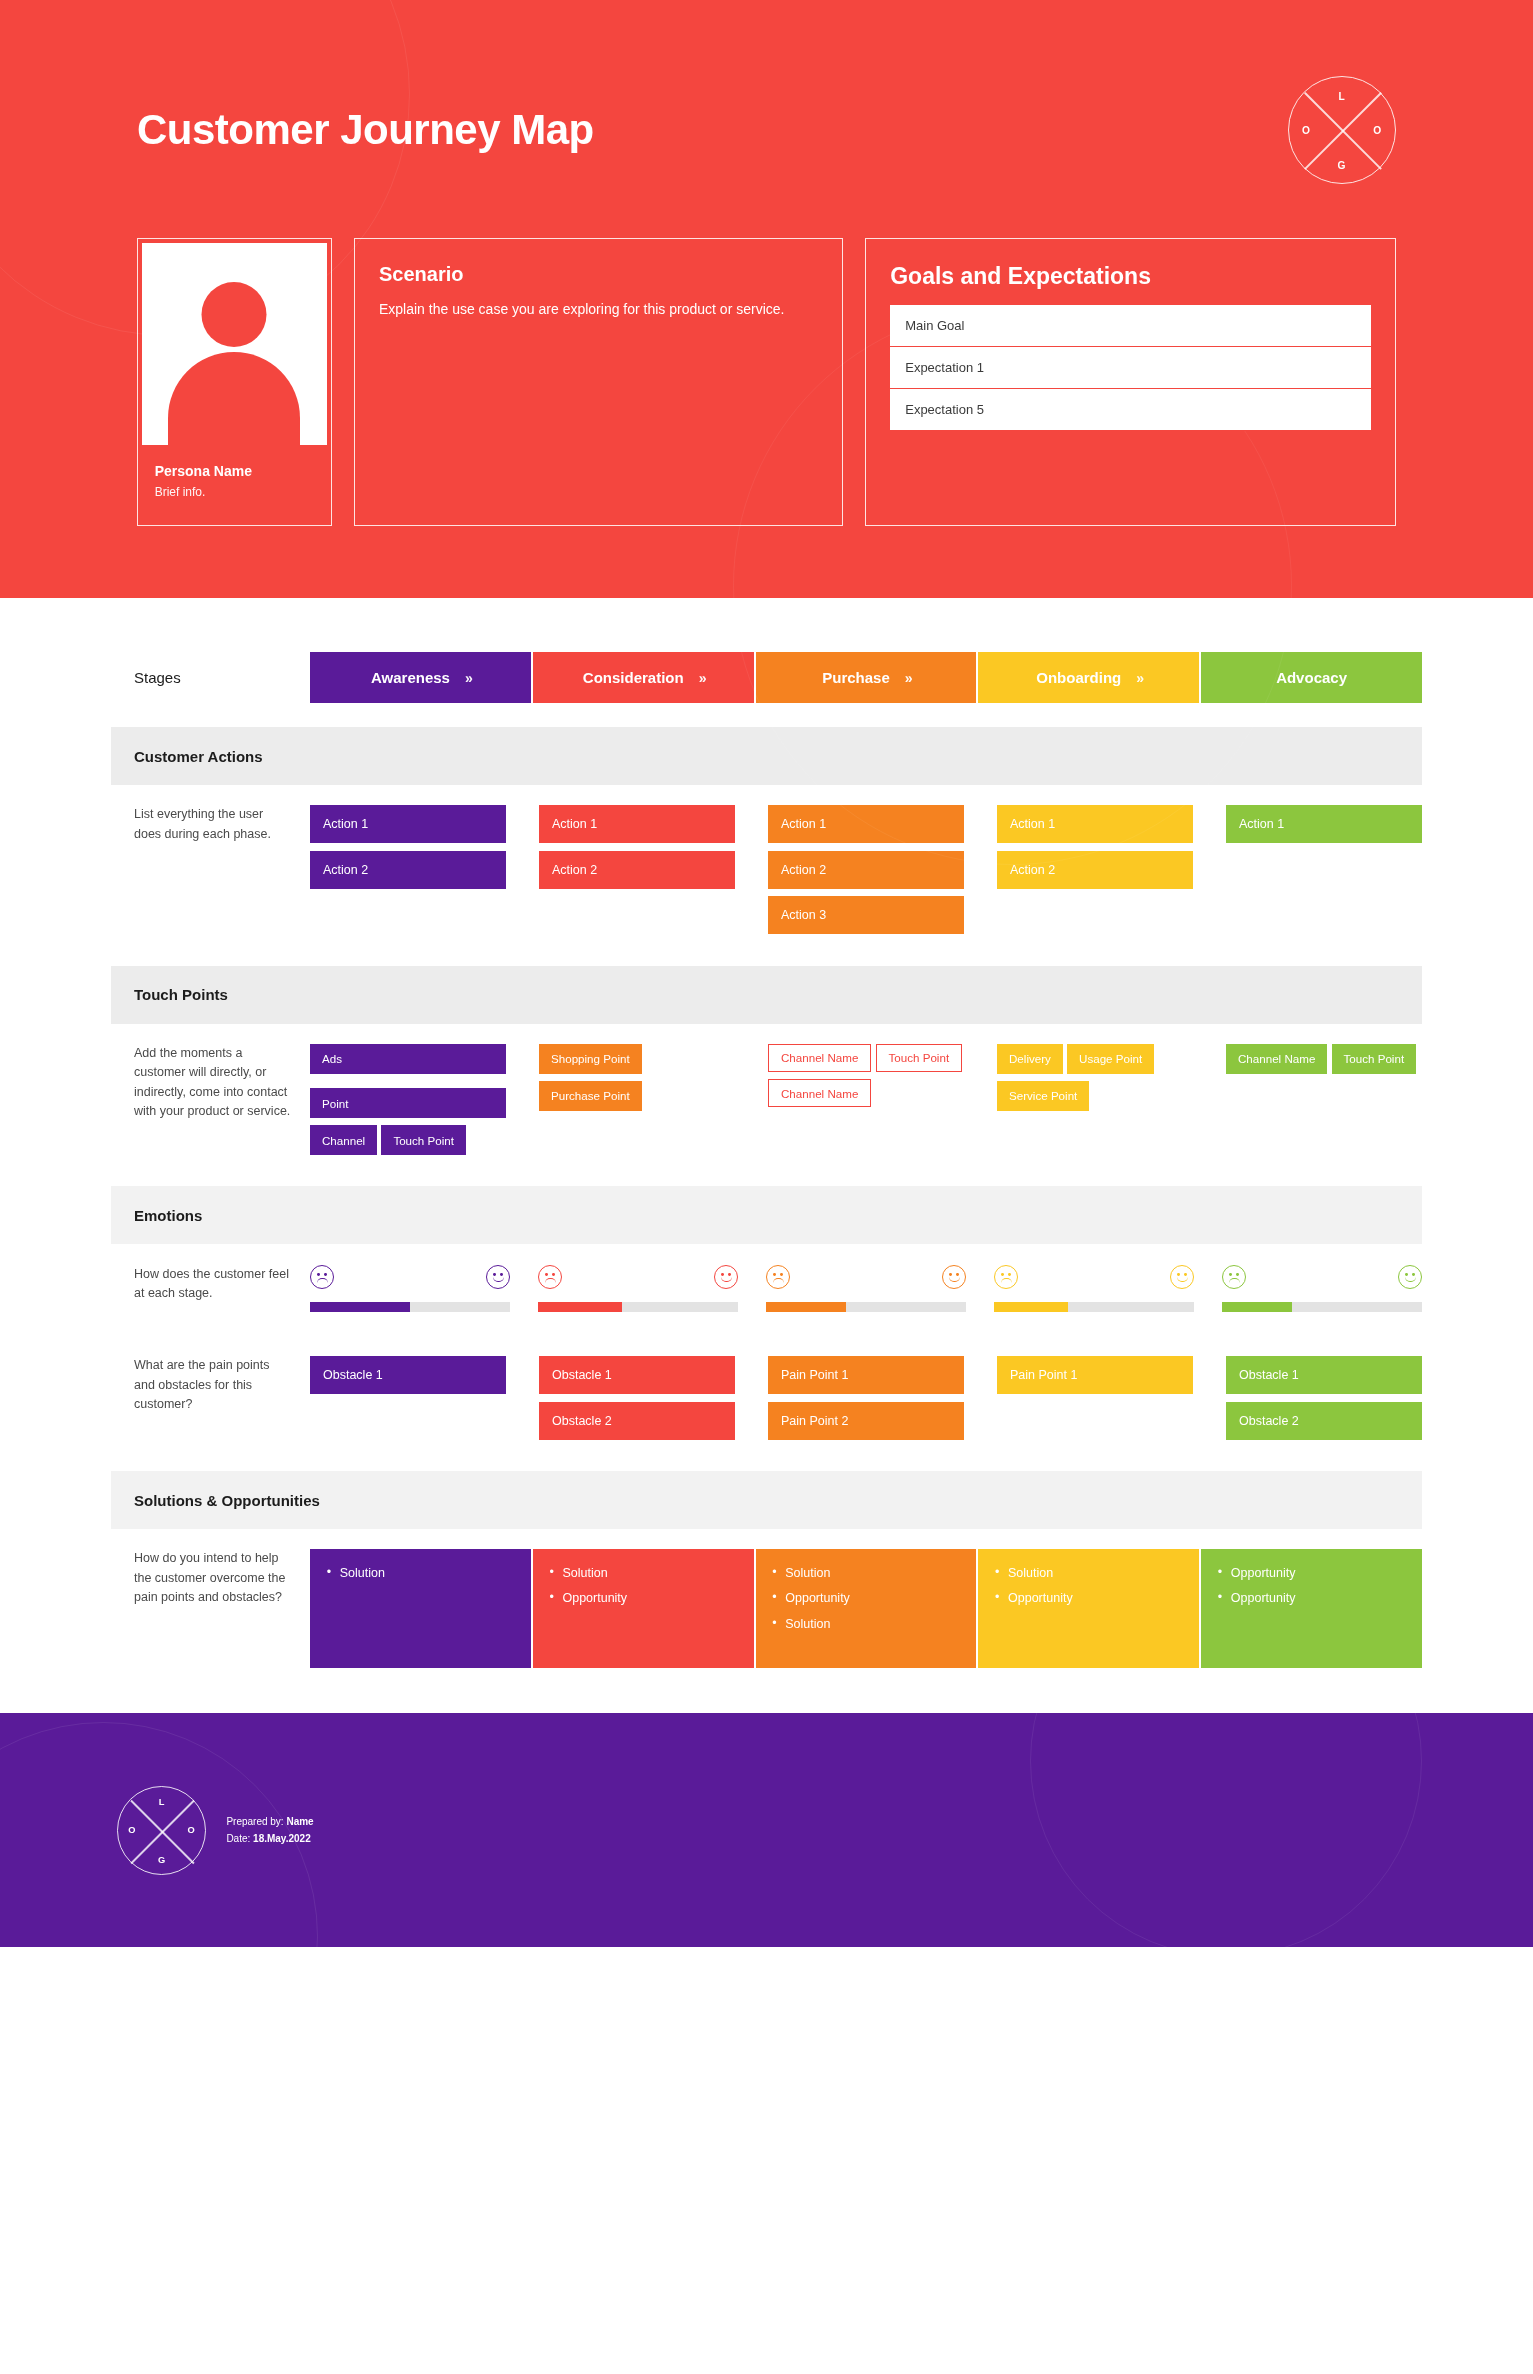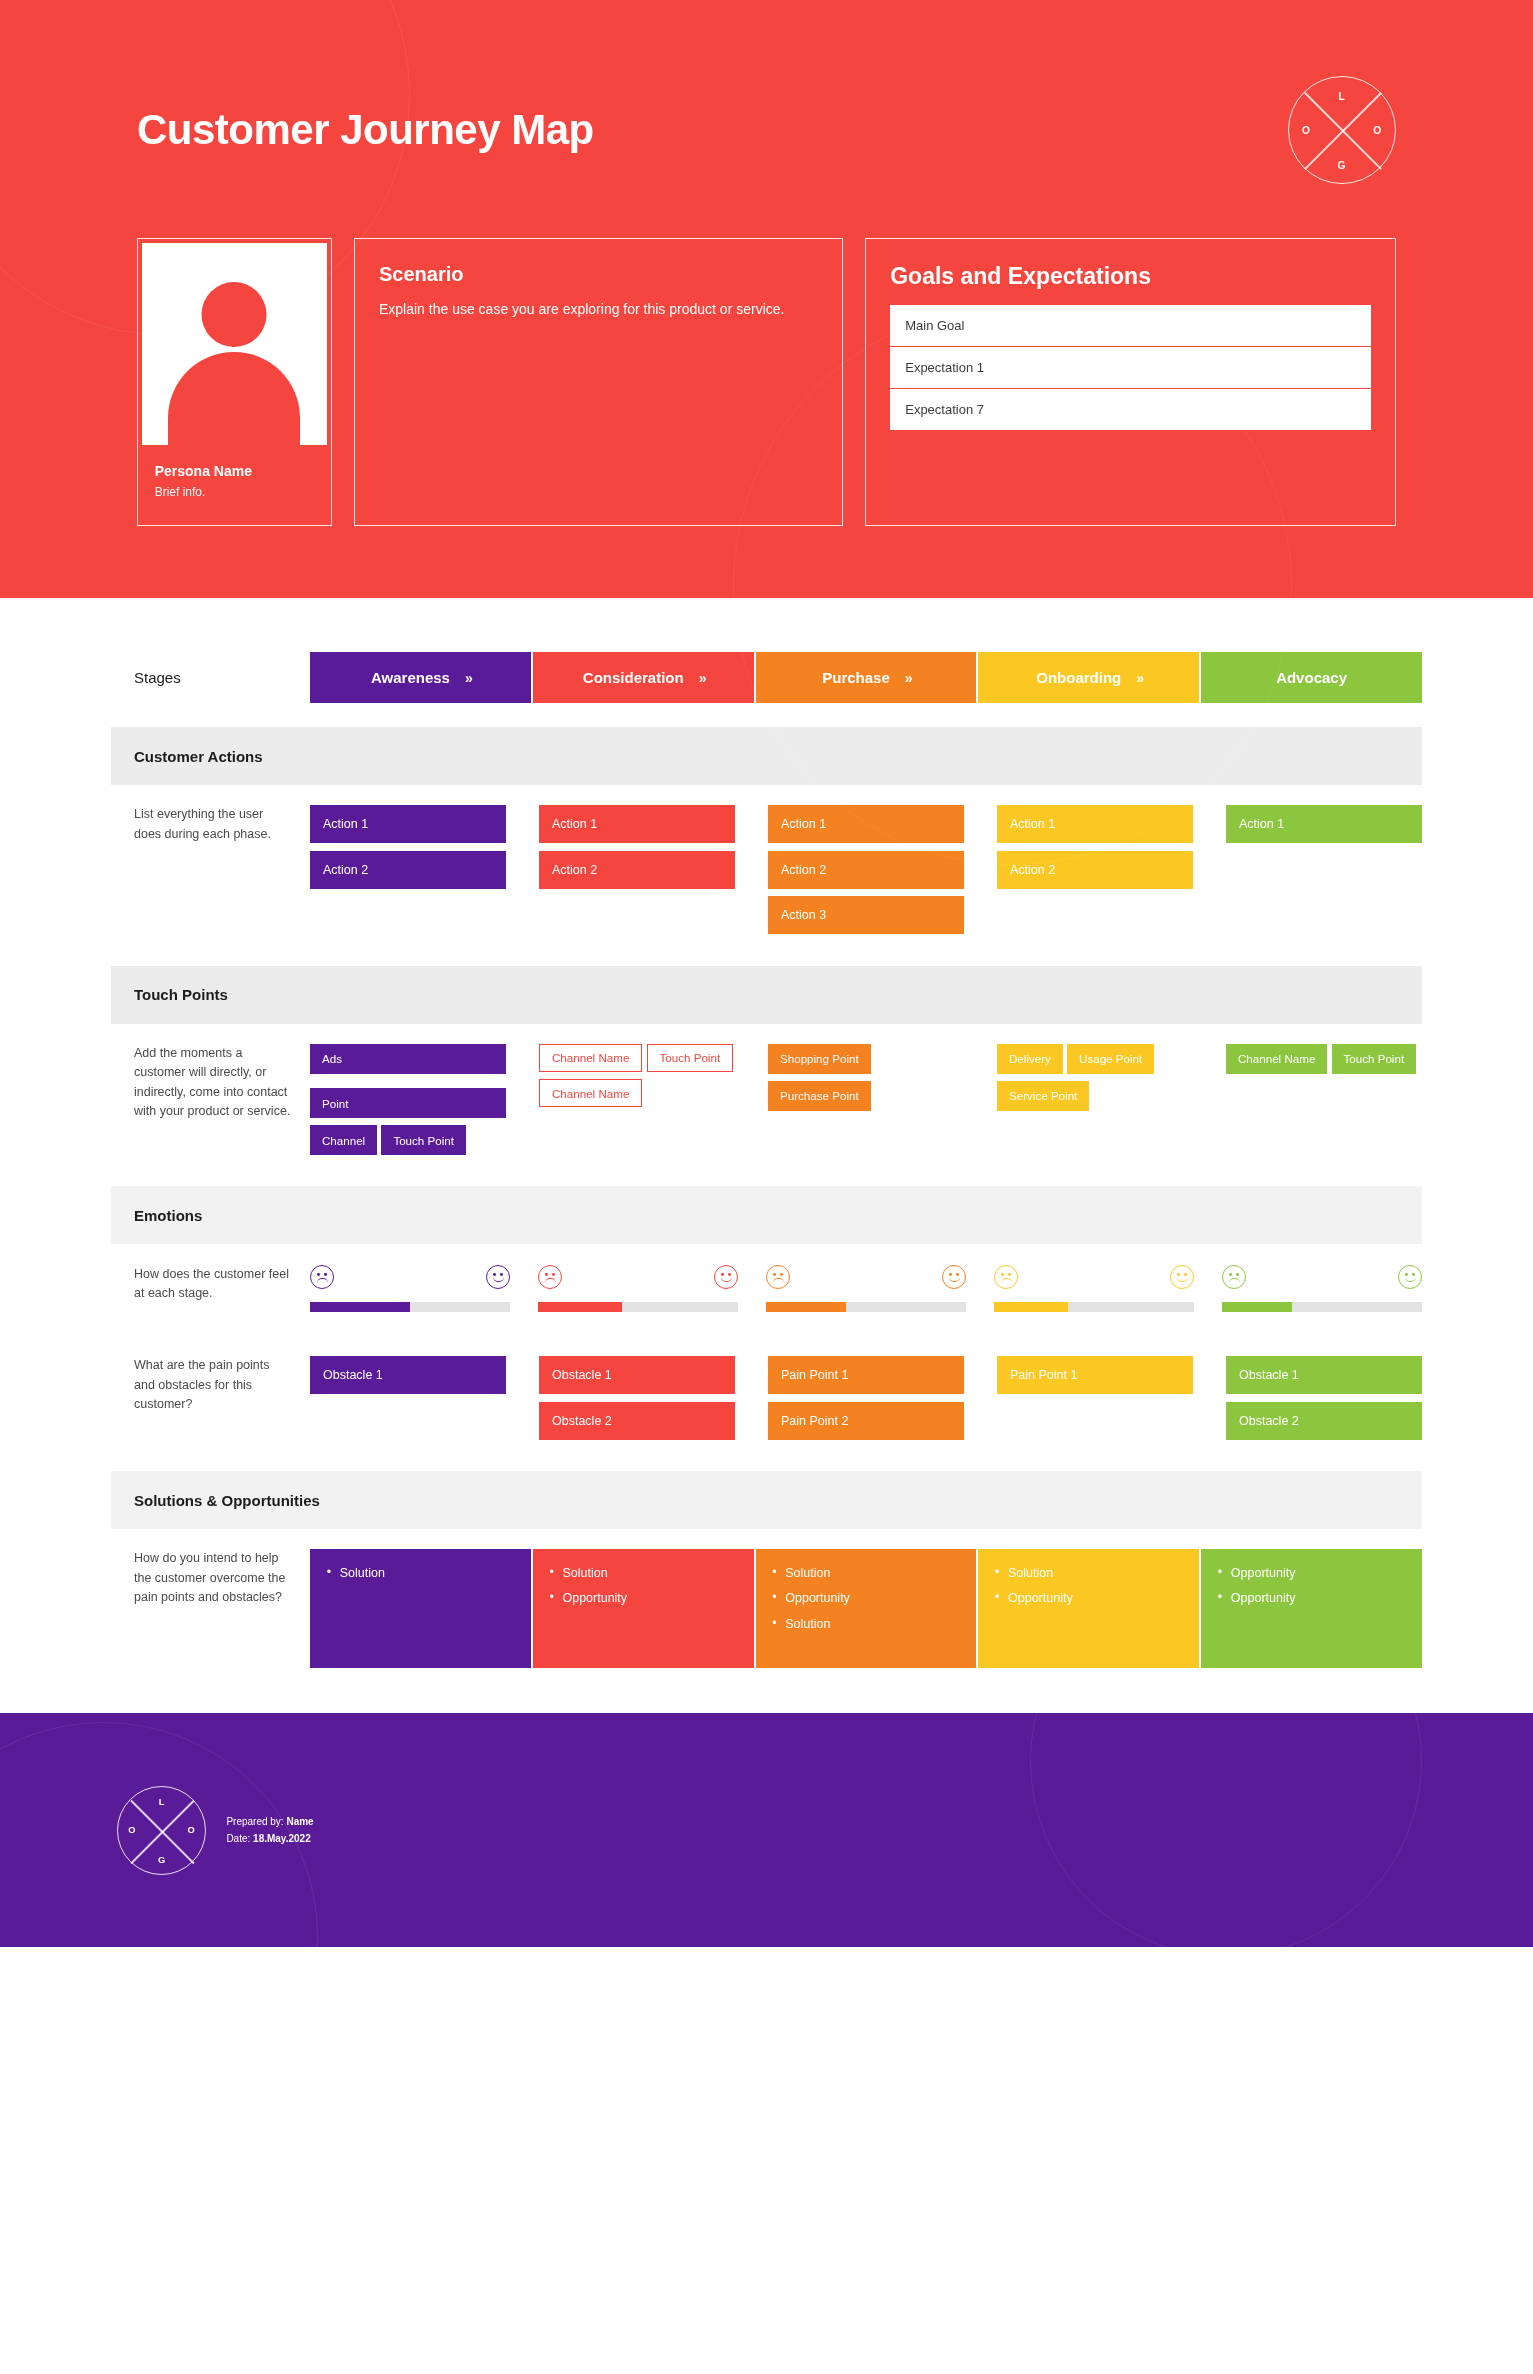--- a/index.html
+++ b/index.html
@@ -368,21 +368,21 @@
 
         <div class="scenario-card">
           <div class="scenario-title">Scenario</div>
           <div class="scenario-text">Explain the use case you are exploring for this product or service.</div>
         </div>
 
         <div class="goals-card">
           <div class="goals-title">Goals and Expectations</div>
           <div class="goal-field first">Main Goal</div>
           <div class="goal-field">Expectation 1</div>
-          <div class="goal-field">Expectation 7</div>
+          <div class="goal-field">Expectation 5</div>
         </div>
 
       </div>
     </div>
   </div>
 
   <div class="body-wrap">
 
     <div class="stages-row">
       <div class="row-label-col">
@@ -447,27 +447,27 @@
         <div class="cols">
           <div class="col">
             <div class="tp-row">
               <div class="tp" style="background:#5a1b99">Ads</div>
               <div class="tp" style="background:#5a1b99">Point</div>
             </div>
             <div class="tp" style="background:#5a1b99">Channel</div>
             <div class="tp" style="background:#5a1b99">Touch Point</div>
           </div>
           <div class="col">
+            <div class="tp" style="background:#f58220">Shopping Point</div>
+            <div class="tp" style="background:#f58220">Purchase Point</div>
+          </div>
+          <div class="col">
             <div class="tp outline" style="color:#f4463f">Channel Name</div>
             <div class="tp outline" style="color:#f4463f">Touch Point</div>
             <div class="tp outline" style="color:#f4463f">Channel Name</div>
-          </div>
-          <div class="col">
-            <div class="tp" style="background:#f58220">Shopping Point</div>
-            <div class="tp" style="background:#f58220">Purchase Point</div>
           </div>
           <div class="col">
             <div class="tp" style="background:#fbc823">Delivery</div>
             <div class="tp" style="background:#fbc823">Usage Point</div>
             <div class="tp" style="background:#fbc823">Service Point</div>
           </div>
           <div class="col">
             <div class="tp" style="background:#8cc63e">Channel Name</div>
             <div class="tp" style="background:#8cc63e">Touch Point</div>
           </div>

